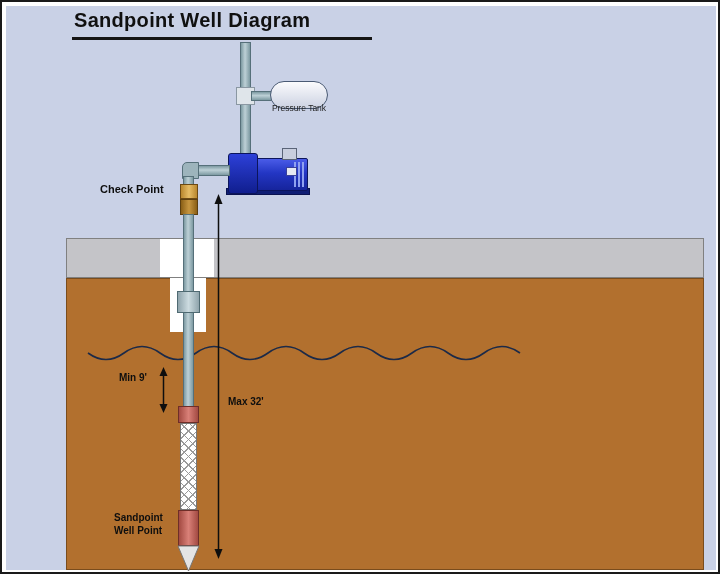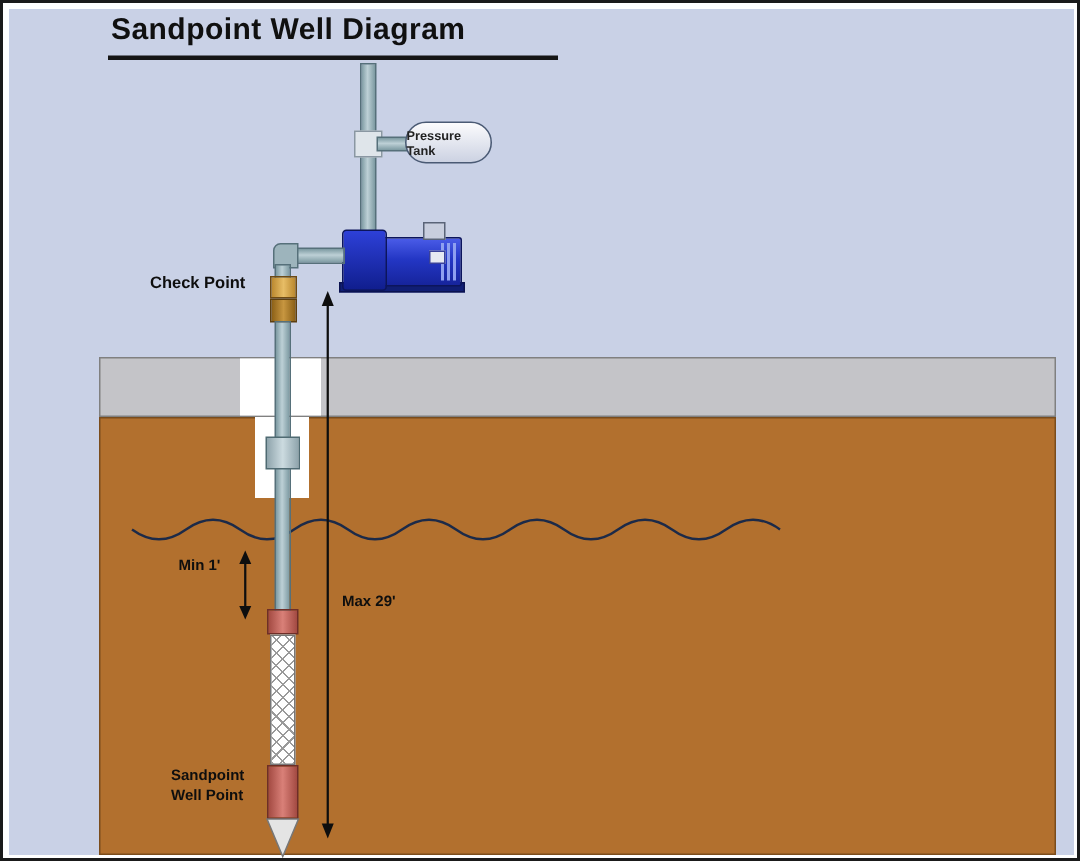--- a/index.html
+++ b/index.html
@@ -28,21 +28,21 @@
   #tee-fitting{ left:234px; top:85px;  width:19px; height:18px; background:#dfe5ea; border:1px solid #8a97a2; box-sizing:border-box; }
   #pipe-drop  { left:181px; top:174px; width:11px; height:12px; }
   #pipe-lower { left:181px; top:212px; width:11px; height:194px; }
   #outlet-pipe{ left:192px; top:163px; width:36px; height:11px; }
   #elbow      { left:180px; top:160px; width:17px; height:17px; background:#9db4bc; border:1px solid #56707a; box-sizing:border-box; border-top-left-radius:5px; }
 
   
   #pressure-tank {
     left:268px; top:79px; width:58px; height:28px; border-radius:14px;
     background:linear-gradient(180deg,#fbfbfd,#ccd2e2); border:1px solid #4a5a74; box-sizing:border-box;
-    font-size:8.5px; font-weight:bold; color:#222; line-height:1.2; padding-top:3px;
+    font-size:8.5px; font-weight:normal; color:#222; text-align:center; line-height:1.2; padding-top:21px;
   }
 
   
   #pump-base  { left:224px; top:186px; width:84px; height:7px; background:#101e74; border:1px solid #0a1250; box-sizing:border-box; }
   #pump-motor { left:252px; top:156px; width:54px; height:33px; border-radius:2px;
                 background:linear-gradient(180deg,#4a5ce8 0%,#2336c4 45%,#16249c 100%); border:1px solid #0c155c; box-sizing:border-box; }
   #pump-motor::after { content:""; position:absolute; right:3px; top:3px; bottom:3px; width:10px;
                 background:repeating-linear-gradient(90deg,#8fa0f0 0 2px, transparent 2px 4px); }
   #pump-head  { left:226px; top:151px; width:30px; height:41px; border-radius:3px;
                 background:linear-gradient(180deg,#2d40d8,#101e8e); border:1px solid #0c155c; box-sizing:border-box; }
@@ -127,17 +127,17 @@
       <polygon points="161.5,411 157.5,402 165.5,402" fill="#0e0e0e"></polygon>
     </g>
     <g>
       <line x1="216.5" y1="200" x2="216.5" y2="549" stroke="#0e0e0e" stroke-width="1.5"></line>
       <polygon points="216.5,192 212.5,202 220.5,202" fill="#0e0e0e"></polygon>
       <polygon points="216.5,557 212.5,547 220.5,547" fill="#0e0e0e"></polygon>
     </g>
   </svg>
 
   <div class="diag-label" id="check-valve-label">Check Point</div>
-  <div class="diag-label" id="min-label">Min 1'</div>
-  <div class="diag-label" id="max-label">Max 29'</div>
+  <div class="diag-label" id="min-label">Min 9'</div>
+  <div class="diag-label" id="max-label">Max 32'</div>
   <div class="diag-label" id="wellpoint-label">Sandpoint
 Well Point</div>
 </div>
 
 </body></html>

